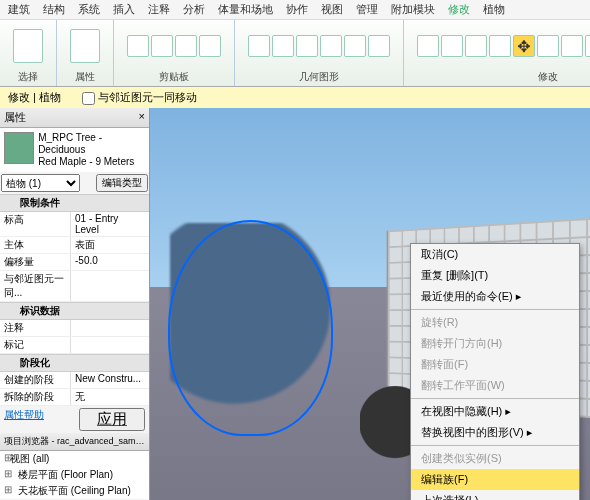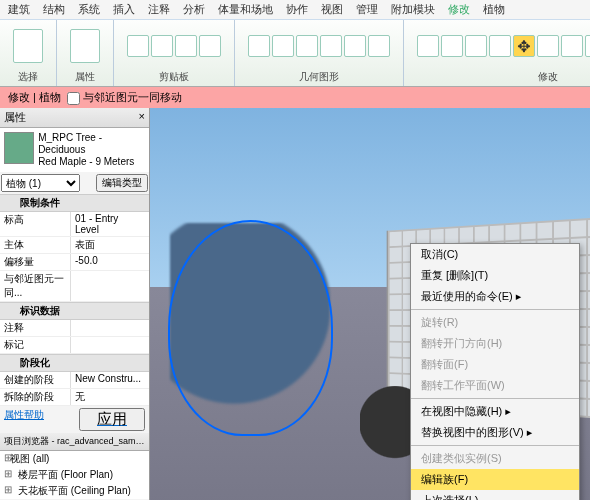--- a/index.html
+++ b/index.html
@@ -11,21 +11,21 @@
 
 .ribbon { display: flex; background: linear-gradient(#fdfefd,#e8f0e8); border-top: 1px solid #cde; border-bottom: 1px solid #aaa; height: 68px; }
 .ribbon-group { display: flex; flex-direction: column; align-items: center; padding: 2px 13px; border-right: 1px solid #bcd; }
 .ribbon-group .btns { display: flex; gap: 2px; flex: 1; align-items: center; }
 .ribbon-group .lbl { font-size: 10px; color: #444; }
 .rb { width: 22px; height: 22px; border: 1px solid #9cb; background: #fff; border-radius: 2px; }
 .rb.big { width: 30px; height: 34px; }
 .rb.move { background: #ffd54f; position: relative; }
 .rb.move::before { content: "✥"; position: absolute; inset: 0; display: flex; align-items: center; justify-content: center; font-size: 16px; color: #333; }
 
-.optbar { background: #fca5a5; padding: 3px 8px; font-size: 11px; display: flex; align-items: center; gap: 6px; }
+.optbar { background: #fef9c3; padding: 3px 8px; font-size: 11px; display: flex; align-items: center; gap: 21px; }
 .optbar input[type=checkbox] { vertical-align: middle; }
 
 .main { display: flex; height: calc(500px - 14px - 68px - 20px); }
 .left { width: 150px; background: #f4f4f4; border-right: 1px solid #999; display: flex; flex-direction: column; overflow: hidden; }
 .panel-title { background: linear-gradient(#eee,#ddd); padding: 2px 4px; font-size: 11px; display: flex; justify-content: space-between; border-bottom: 1px solid #aaa; }
 .thumb { display: flex; gap: 4px; padding: 4px; background: #fff; }
 .thumb-img { width: 32px; height: 32px; background: #6a8; border: 1px solid #888; }
 .thumb-txt { font-size: 10px; line-height: 1.2; }
 .dd { display: flex; padding: 2px 1px; gap: 16px; }
 .dd select { flex: 1; font-size: 10px; }

